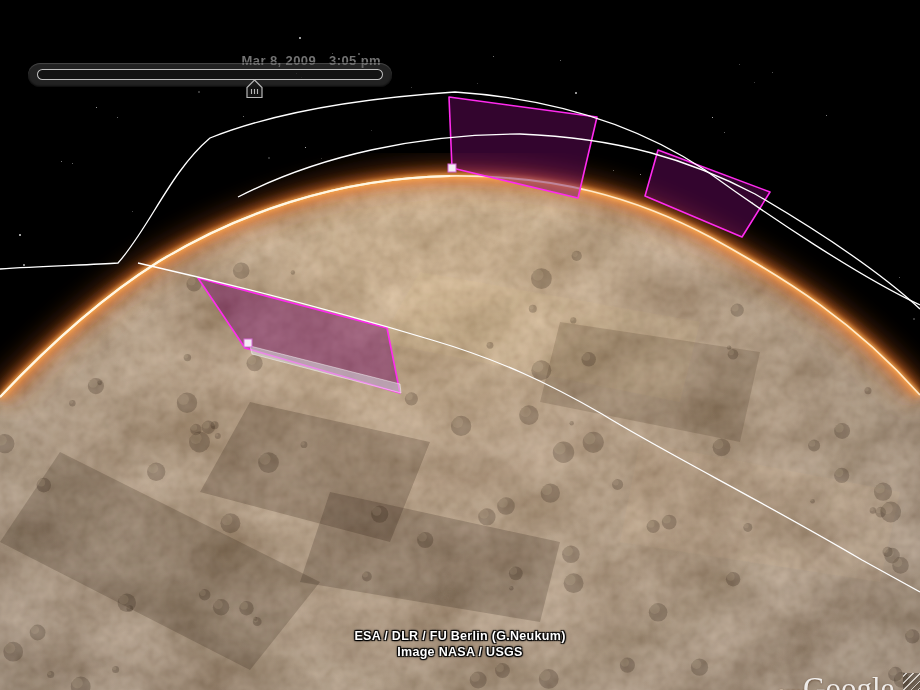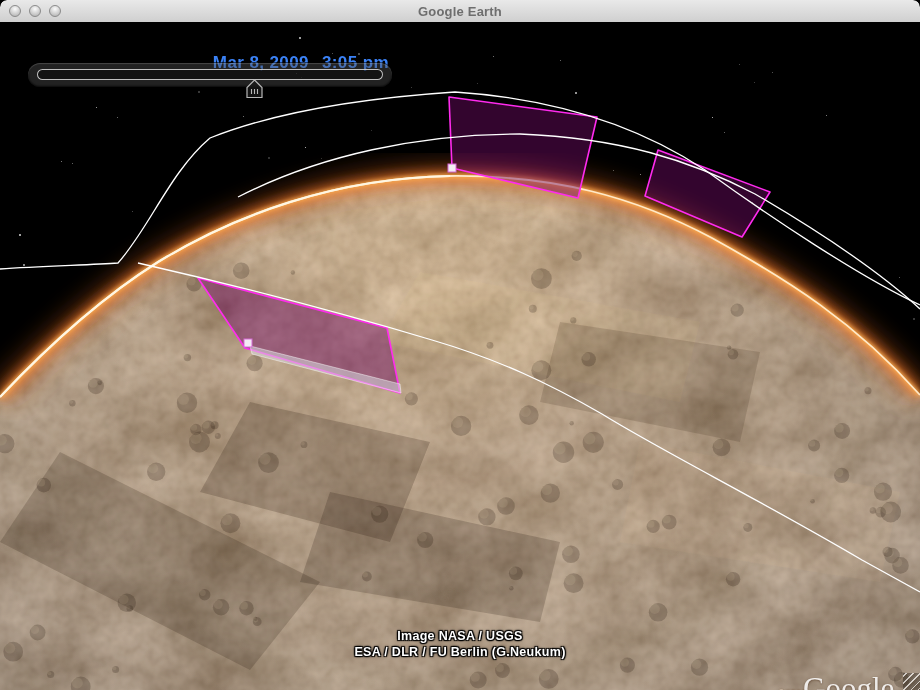--- a/index.html
+++ b/index.html
@@ -26,22 +26,22 @@
     font-size:13px;font-weight:bold;color:#6e6e6e;letter-spacing:.2px;
   }
   
   .viewport{position:absolute;top:22px;left:0;width:920px;height:668px;background:#000;overflow:hidden;}
   #stars{position:absolute;inset:0;}
   .star{position:absolute;background:#fff;border-radius:50%;}
   #scene{position:absolute;top:0;left:0;}
   
   .time-control{position:absolute;top:0;left:0;width:450px;height:110px;pointer-events:none;}
   .time-label{
-    position:absolute;top:31px;left:188px;width:201px;text-align:right;
-    color:#3b82f6;font-size:17px;font-weight:bold;letter-spacing:.4px;
+    position:absolute;top:31px;left:180px;width:201px;text-align:right;
+    color:#737373;font-size:13px;font-weight:bold;letter-spacing:.4px;
     text-shadow:0 1px 2px #000,0 0 3px #000;white-space:nowrap;pointer-events:none;
   }
   .time-label .t2{margin-left:13px;}
   .slider-bar{
     position:absolute;top:41px;left:28px;width:364px;height:24px;border-radius:12px;
     background:rgba(82,82,82,.42);
     box-shadow:inset 0 1px 1px rgba(255,255,255,.18), inset 0 -1px 2px rgba(0,0,0,.7), 0 0 0 1px rgba(0,0,0,.55);
     pointer-events:auto;
   }
   .slider-track{
@@ -77,28 +77,20 @@
         rgba(255,255,255,.75) 2px, rgba(255,255,255,.75) 3px,
         rgba(40,30,20,.55) 3px, rgba(40,30,20,.55) 5px);
     opacity:.8;cursor:nwse-resize;
   }
 </style>
 </head>
 <body>
 
 <div class="app-window">
 
-  <div class="titlebar">
-    <div class="traffic-lights">
-      <span class="tl-btn"></span>
-      <span class="tl-btn"></span>
-      <span class="tl-btn"></span>
-    </div>
-    <div class="window-title">Google Earth</div>
-  </div>
 
   <div class="viewport">
 
     <div id="stars">
         <div class="star" style="left: 712px; top: 95px; width: 1px; height: 1px; opacity: 0.86;"></div>
         <div class="star" style="left: 754px; top: 60px; width: 1px; height: 1px; opacity: 0.31;"></div>
         <div class="star" style="left: 296px; top: 51px; width: 1px; height: 1px; opacity: 0.44;"></div>
         <div class="star" style="left: 826px; top: 93px; width: 1px; height: 1px; opacity: 0.64;"></div>
         <div class="star" style="left: 358px; top: 31px; width: 2px; height: 2px; opacity: 0.39;"></div>
         <div class="star" style="left: 268px; top: 135px; width: 2px; height: 2px; opacity: 0.26;"></div>
@@ -396,22 +388,22 @@
         <svg width="19" height="20" viewBox="0 0 19 20">
           <path d="M 9.5,1 L 17,8.5 L 17,18.5 L 2,18.5 L 2,8.5 Z" fill="rgba(25,25,25,0.75)" stroke="#b8b8b8" stroke-width="1.2"></path>
           <line x1="6.5" y1="10" x2="6.5" y2="15" stroke="#b8b8b8" stroke-width="1.1"></line>
           <line x1="9.5" y1="10" x2="9.5" y2="15" stroke="#b8b8b8" stroke-width="1.1"></line>
           <line x1="12.5" y1="10" x2="12.5" y2="15" stroke="#b8b8b8" stroke-width="1.1"></line>
         </svg>
       </div>
     </div>
 
     <div class="attribution">
+      <div>ESA / DLR / FU Berlin (G.Neukum)</div>
       <div>Image NASA / USGS</div>
-      <div>ESA / DLR / FU Berlin (G.Neukum)</div>
     </div>
 
     <div class="branding">
       <span class="brand-copy">©2008</span>
       <span class="brand-logo">Google</span>
     </div>
 
     <div class="resize-grip"></div>
   </div>
 </div>

